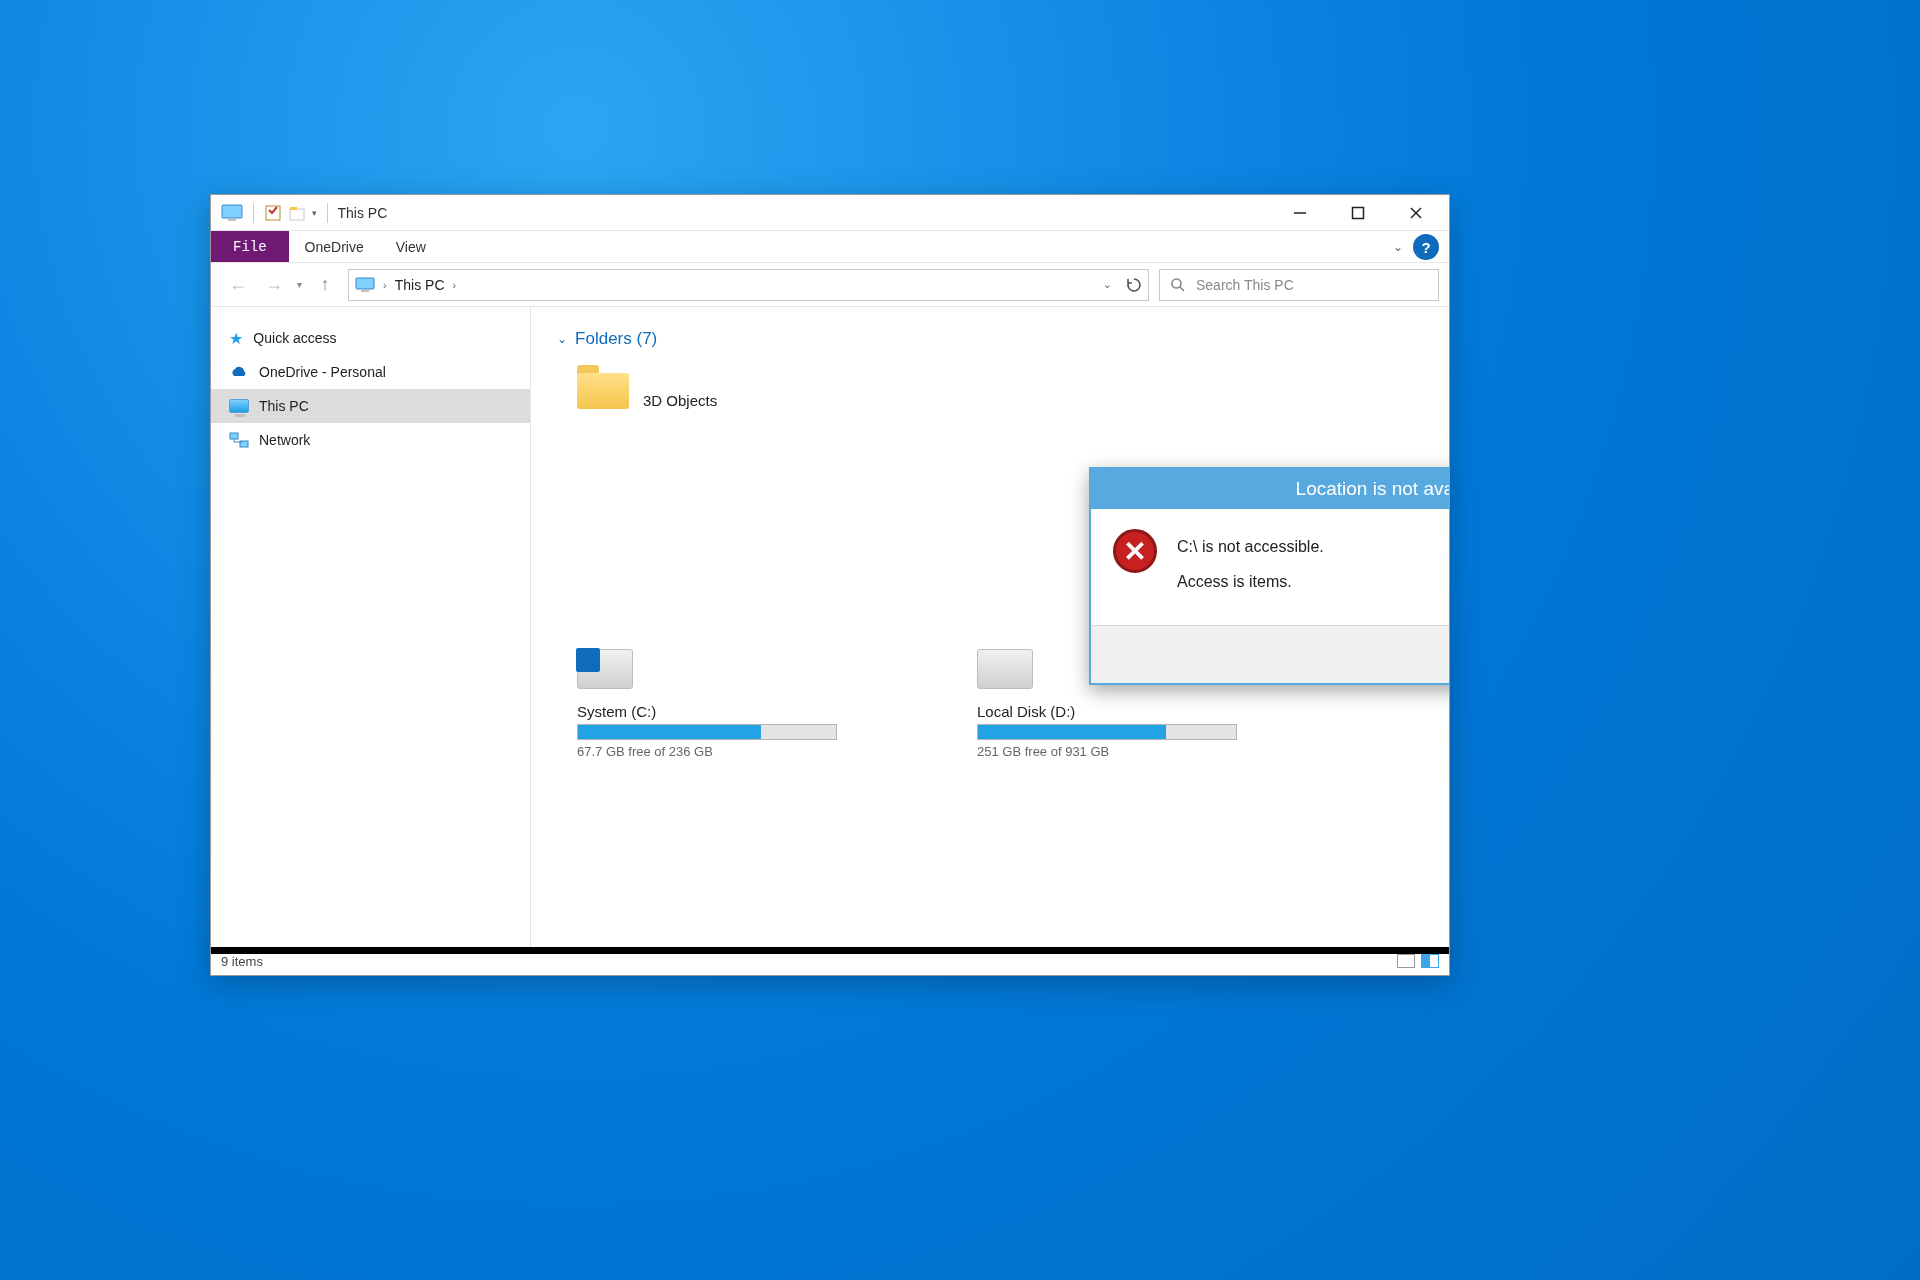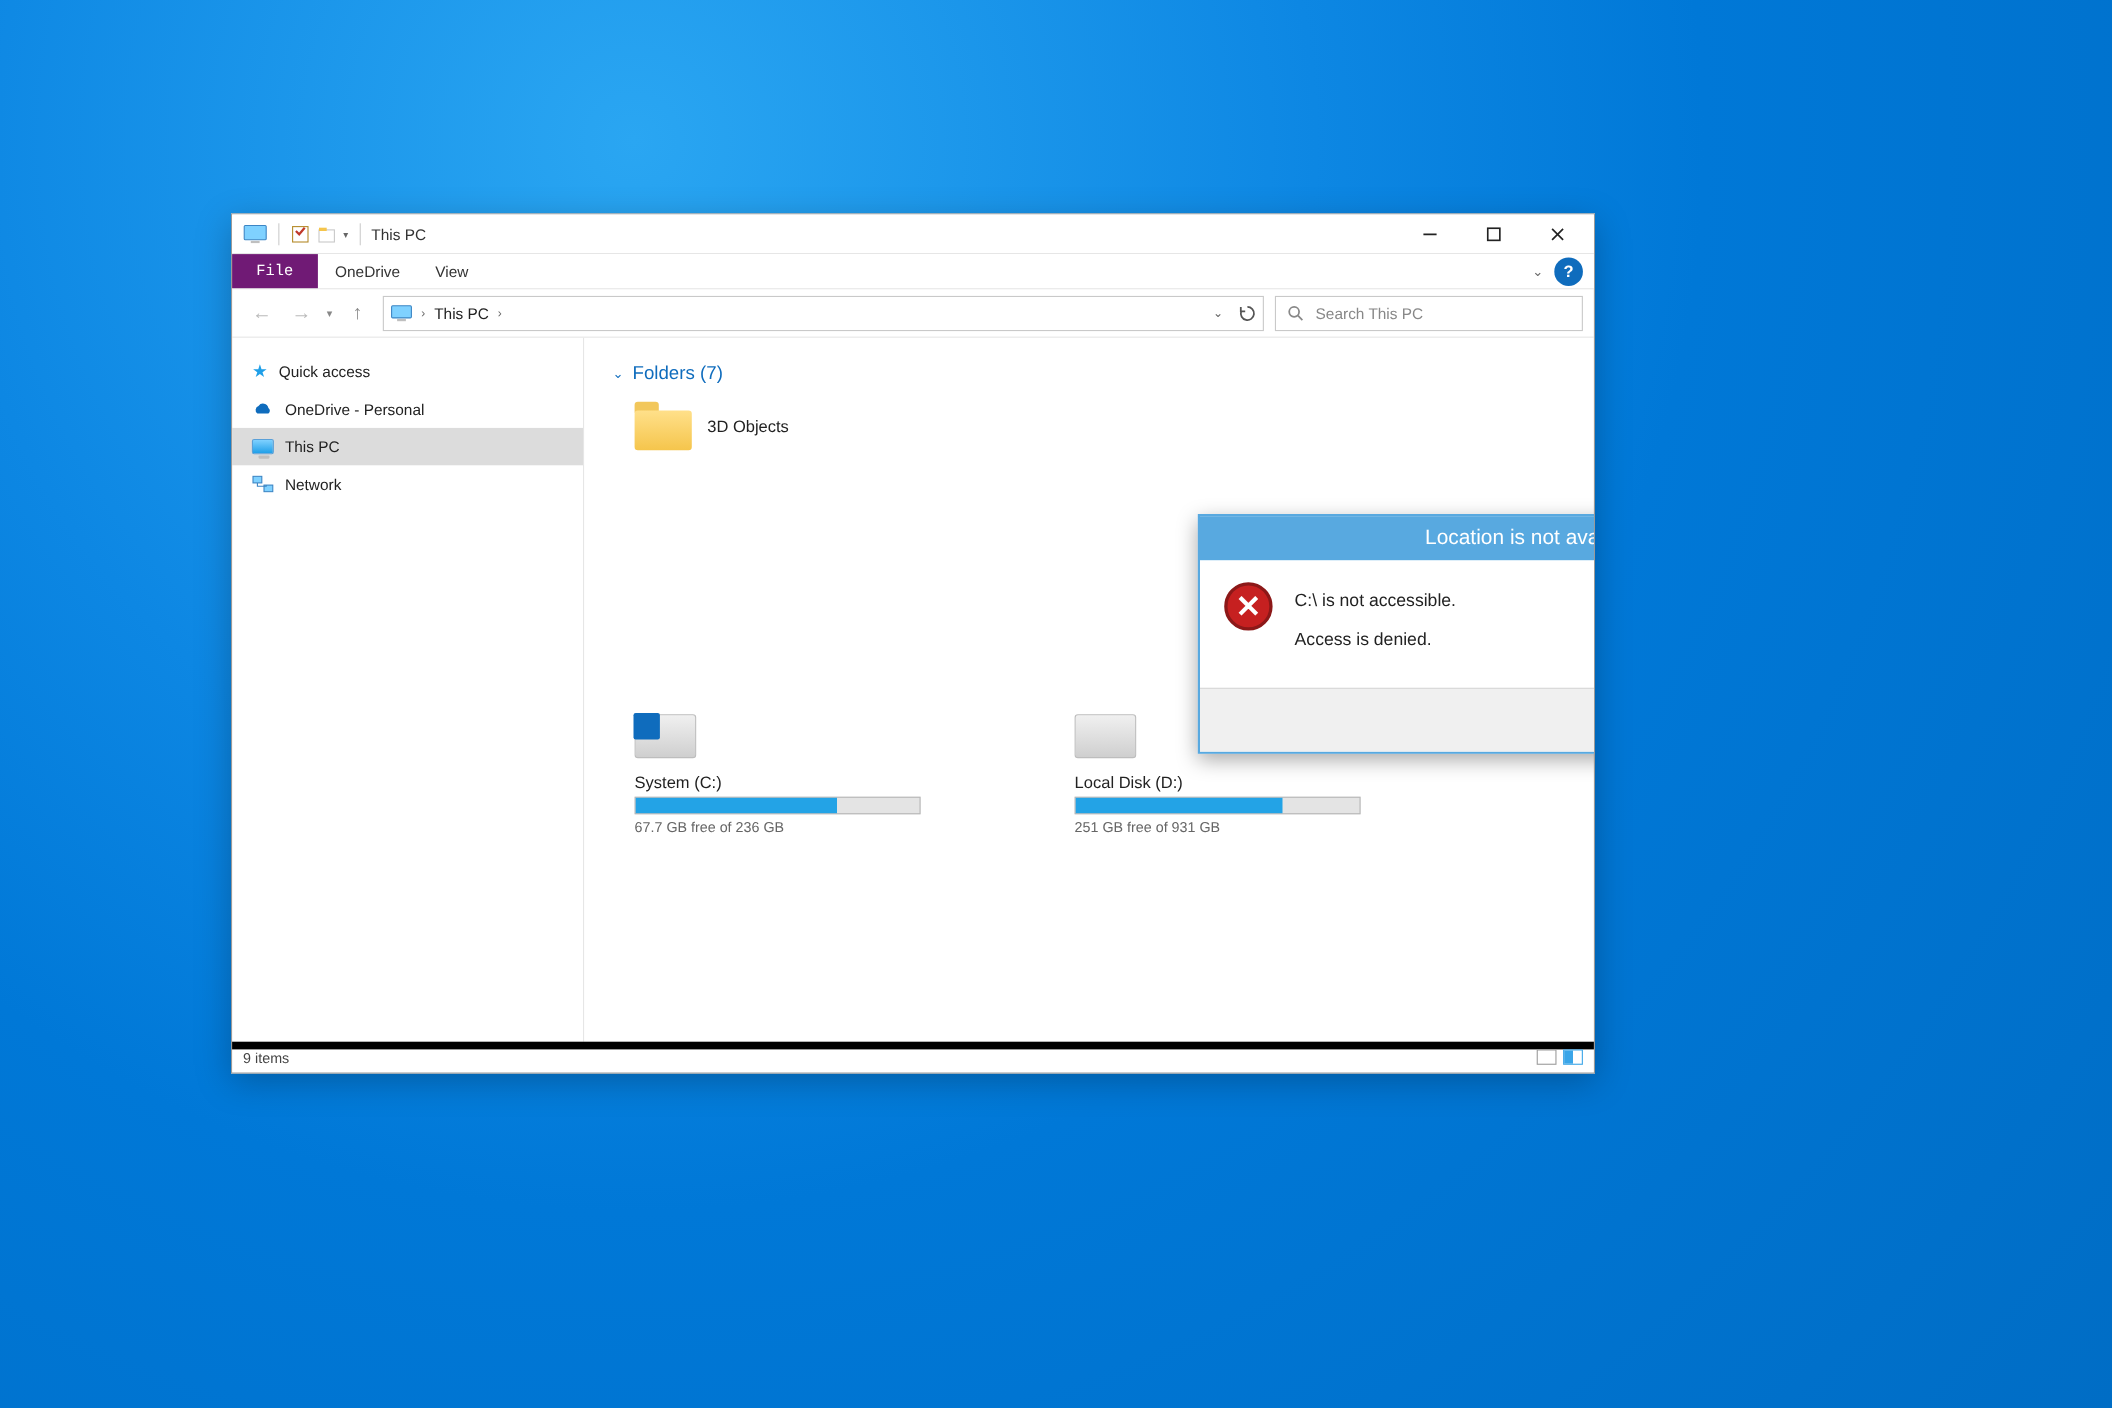--- a/index.html
+++ b/index.html
@@ -82,21 +82,21 @@
   .side-cloud { color:#0f6cbd; font-size:16px; }
   .side-pc { display:inline-block; width:20px; height:14px; background:linear-gradient(#7fd1ff,#1f9fe8); border:1px solid #3a7; border-color:#5aa0d8; border-radius:2px; position:relative; }
   .side-pc::after{content:""; position:absolute; left:5px; bottom:-5px; width:10px; height:3px; background:#bfbfbf; border-radius:1px;}
   .side-net { color:#1f9fe8; font-size:16px; }
 
   .content { flex:1; overflow:auto; padding:10px 16px 0 20px; position:relative; }
   .section-header { display:flex; align-items:center; gap:8px; color:#0f6cbd; font-size:17px; margin:12px 0 16px 6px; }
   .section-header .tri { font-size:12px; }
 
   .folder-grid { display:flex; gap:120px; padding-left:26px; }
-  .folder-item { display:flex; align-items:center; gap:14px; width:300px; }
+  .folder-item { display:flex; align-items:flex-end; gap:14px; width:300px; }
   .folder-icon { width:52px; height:44px; position:relative; }
   .folder-icon::before { content:""; position:absolute; top:0; left:0; width:22px; height:10px; background:#f2c75b; border-radius:3px 3px 0 0; }
   .folder-icon::after { content:""; position:absolute; top:8px; left:0; width:52px; height:36px; background:linear-gradient(#ffe08a,#f5c54c); border-radius:3px; }
   .folder-item.blue .folder-icon::after { background:linear-gradient(#ffe08a,#f5c54c); }
   .folder-label { font-size:15px; color:#222; }
 
   
   .drive-row { display:flex; gap:60px; padding-left:26px; margin-top:240px; }
   .drive-item { display:flex; gap:14px; width:340px;flex-direction:column; }
   .drive-icon { width:56px; height:40px; background:linear-gradient(#f0f0f0,#cfcfcf); border:1px solid #bdbdbd; border-radius:3px; position:relative; }
@@ -310,21 +310,21 @@
           <div class="dlg-title">
             <span>Location is not available</span>
 
           </div>
           <div class="dlg-body">
             <div class="err-icon">
                 <span>✕</span>
               </div>
             <div class="dlg-text">
               <div>C:\ is not accessible.</div>
-              <div>Access is denied.</div>
+              <div>Access is items.</div>
             </div>
           </div>
           <div class="dlg-foot">
             
           </div>
         </div>
 
       </div>
     </div>
 

